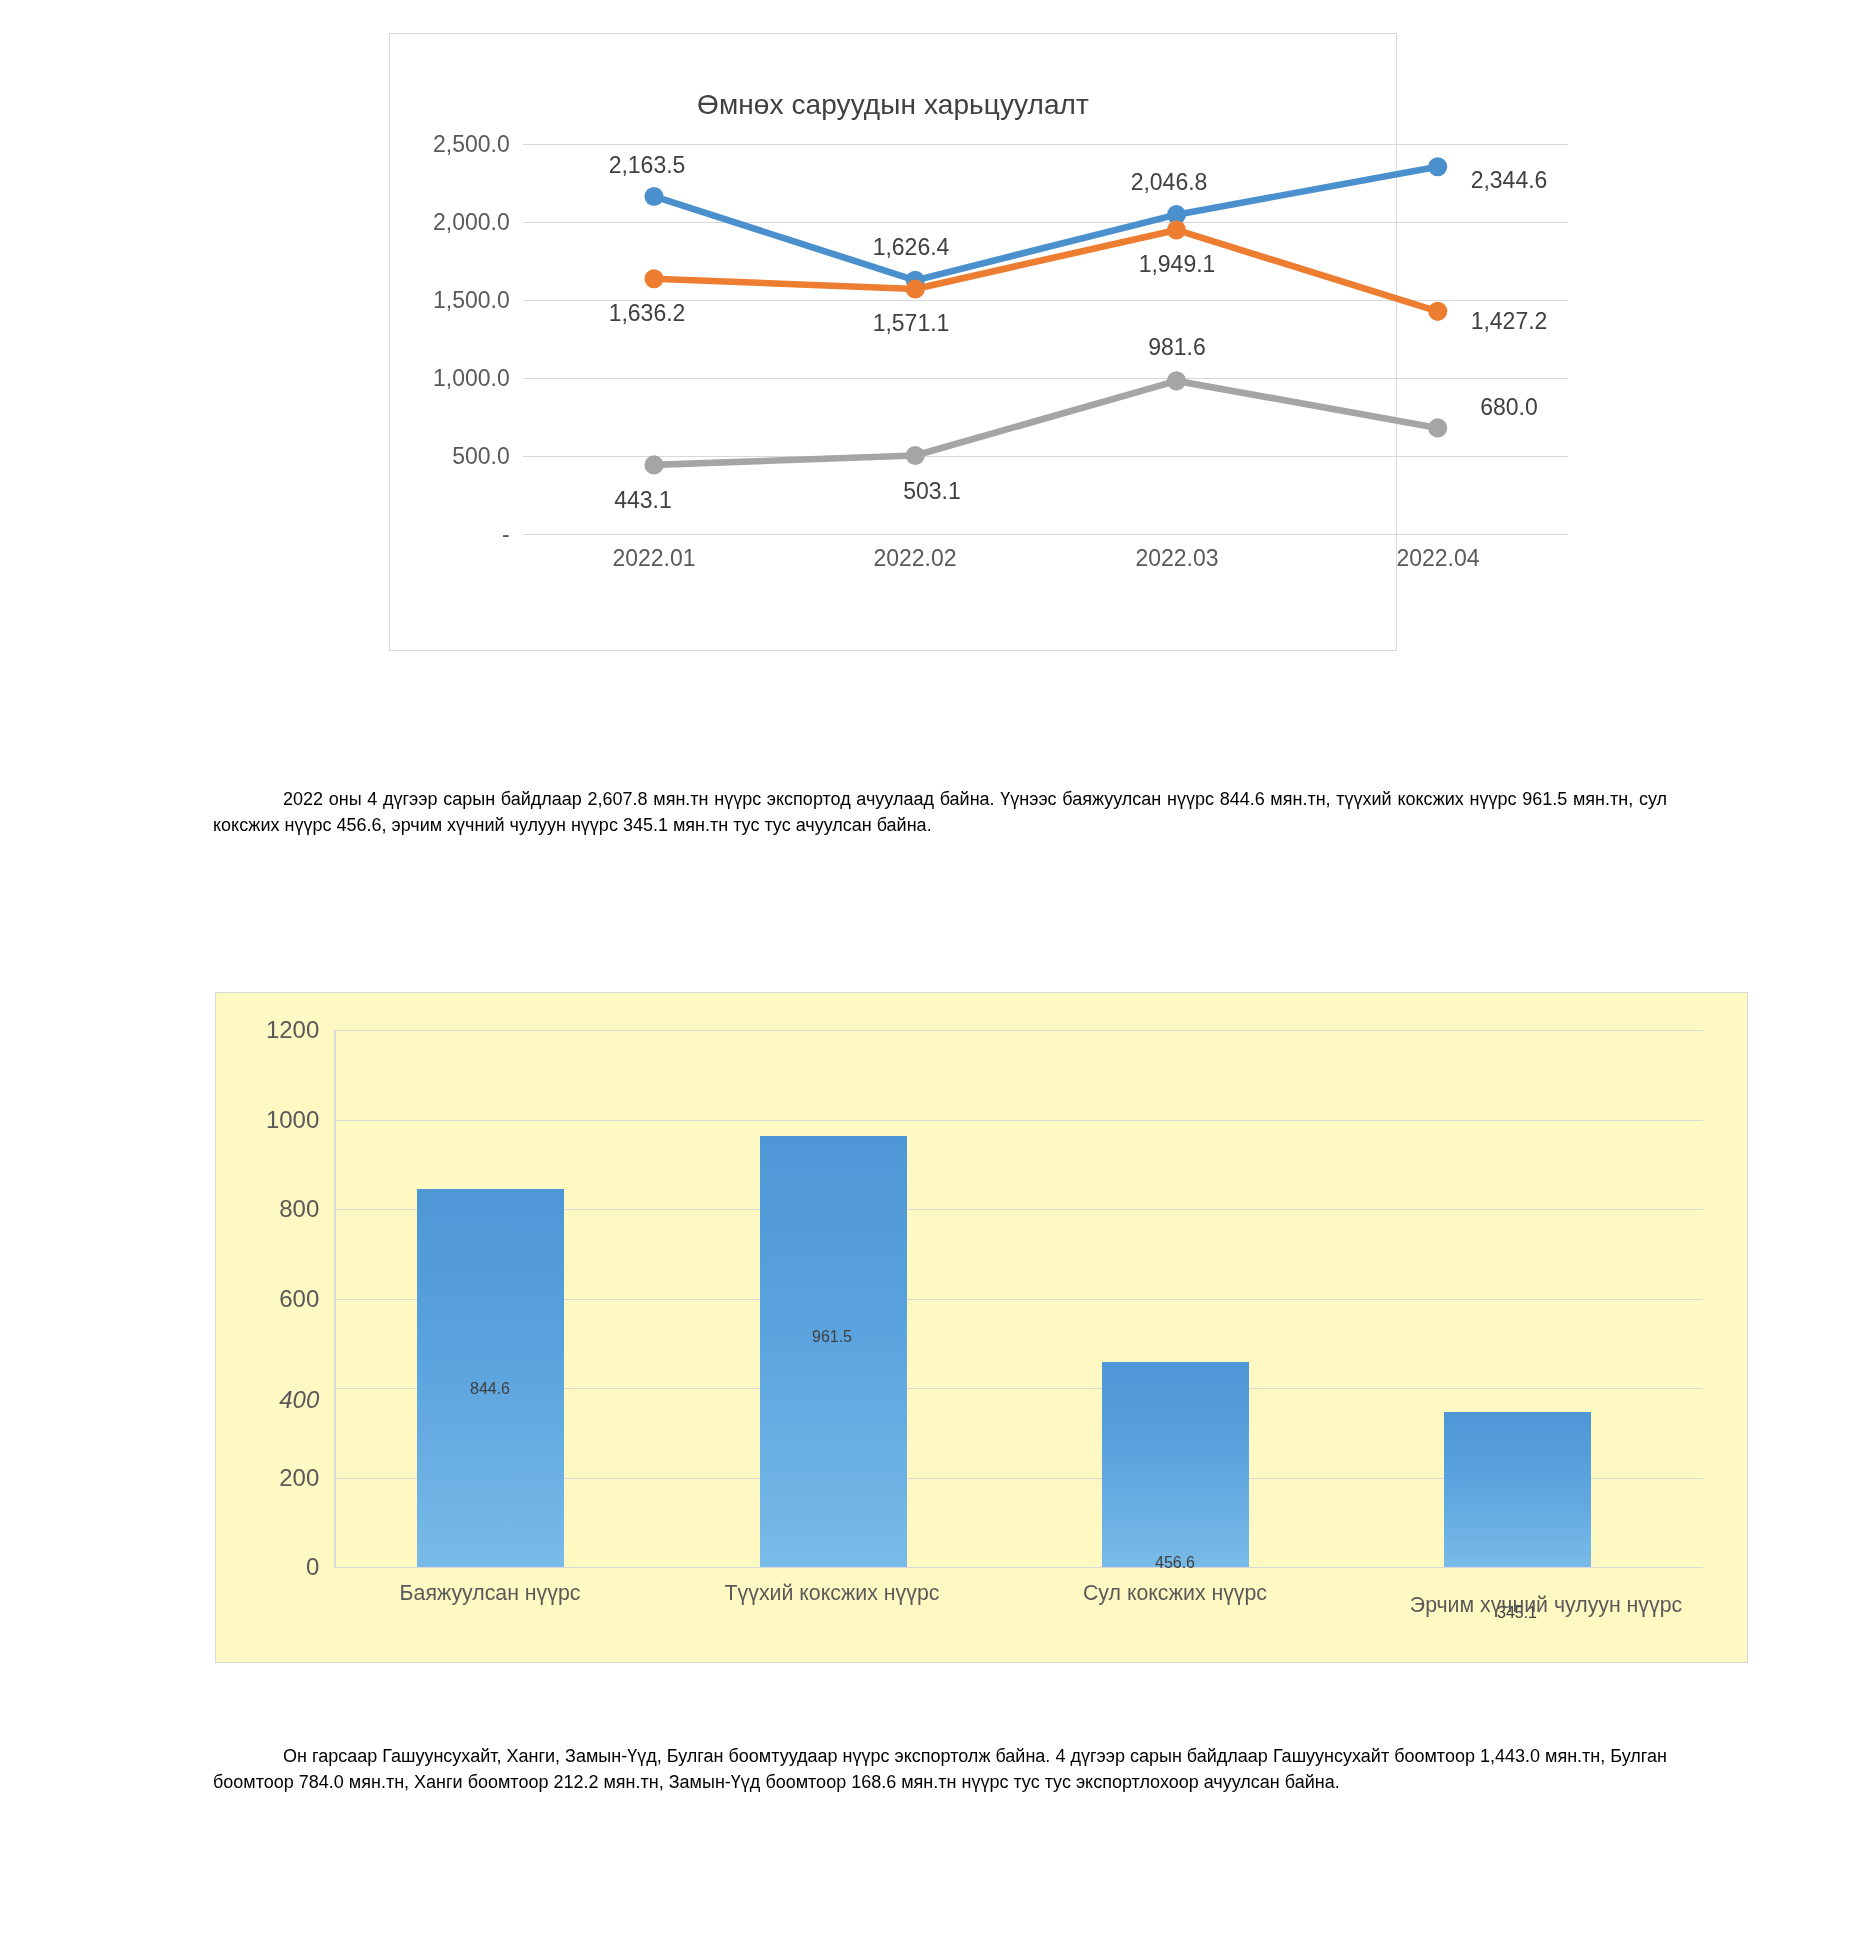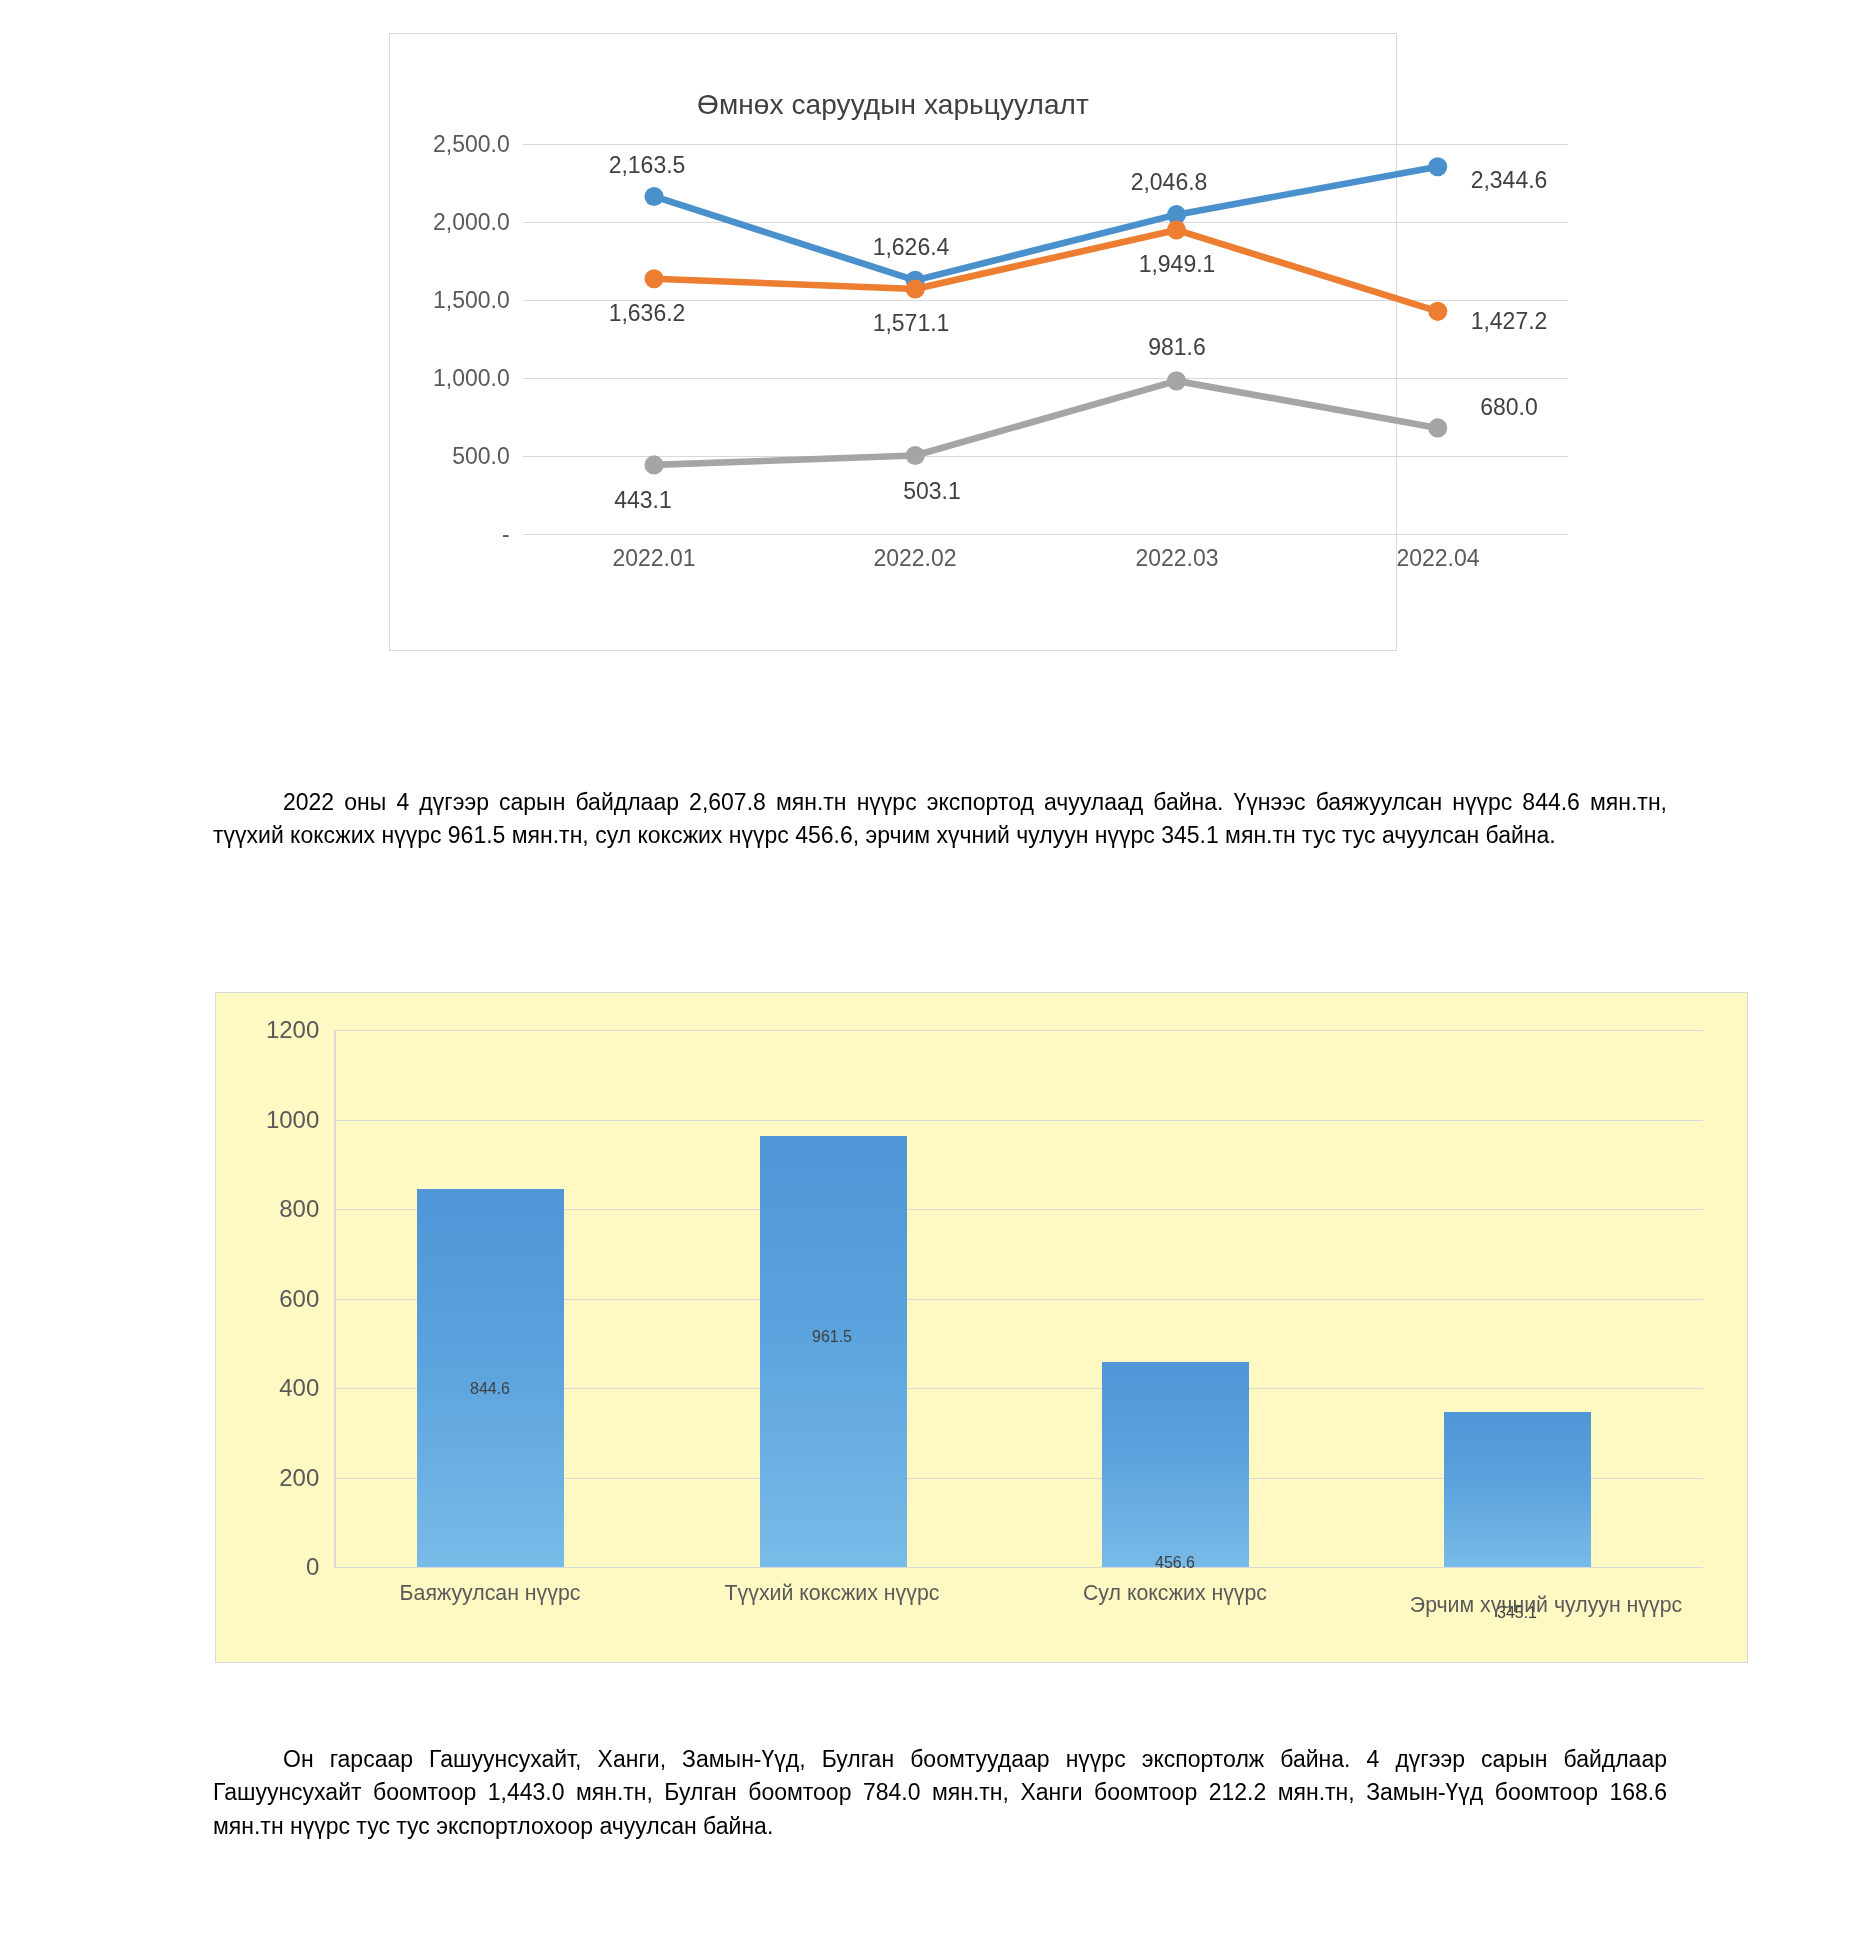--- a/index.html
+++ b/index.html
@@ -113,21 +113,21 @@
     height: 19px;
     margin-left: -9.6px;
     margin-top: -9.6px;
     border-radius: 50%;
     background: inherit;
   }
 
   
   .para {
     position: absolute;
-    font-size: 23px;
+    font-size: 18px;
     line-height: 1.45;
     color: #000000;
     text-align: justify;
     text-indent: 70px;
   }
   #para-1 { left: 213px; top: 786px; width: 1454px; }
   #para-2 { left: 213px; top: 1743px; width: 1454px; }
 
   
   .bar-chart-frame {
@@ -278,21 +278,21 @@
     <div class="bc-gridline" style="top:269px;"></div>
     <div class="bc-gridline" style="top:358px;"></div>
     <div class="bc-gridline" style="top:448px;"></div>
     <div class="bc-gridline" style="top:537px;"></div>
     <div class="bc-axisline"></div>
 
     <div class="bc-ylabel" style="top:0px;">1200</div>
     <div class="bc-ylabel" style="top:90px;">1000</div>
     <div class="bc-ylabel" style="top:179px;">800</div>
     <div class="bc-ylabel" style="top:269px;">600</div>
-    <div class="bc-ylabel" style="top:358px;">400</div>
+    <div class="bc-ylabel" style="top:370px;font-style:italic;">400</div>
     <div class="bc-ylabel" style="top:448px;">200</div>
     <div class="bc-ylabel" style="top:537px;">0</div>
 
     <div class="bc-bar" style="left:83px; width:147px; height:378px;"></div>
     <div class="bc-bar" style="left:426px; width:147px; height:431px;"></div>
     <div class="bc-bar" style="left:768px; width:147px; height:205px;"></div>
     <div class="bc-bar" style="left:1110px; width:147px; height:155px;"></div>
 
     <div class="bc-bar-label" style="left:156px; top:368px;">844.6</div>
     <div class="bc-bar-label" style="left:498px; top:316px;">961.5</div>

